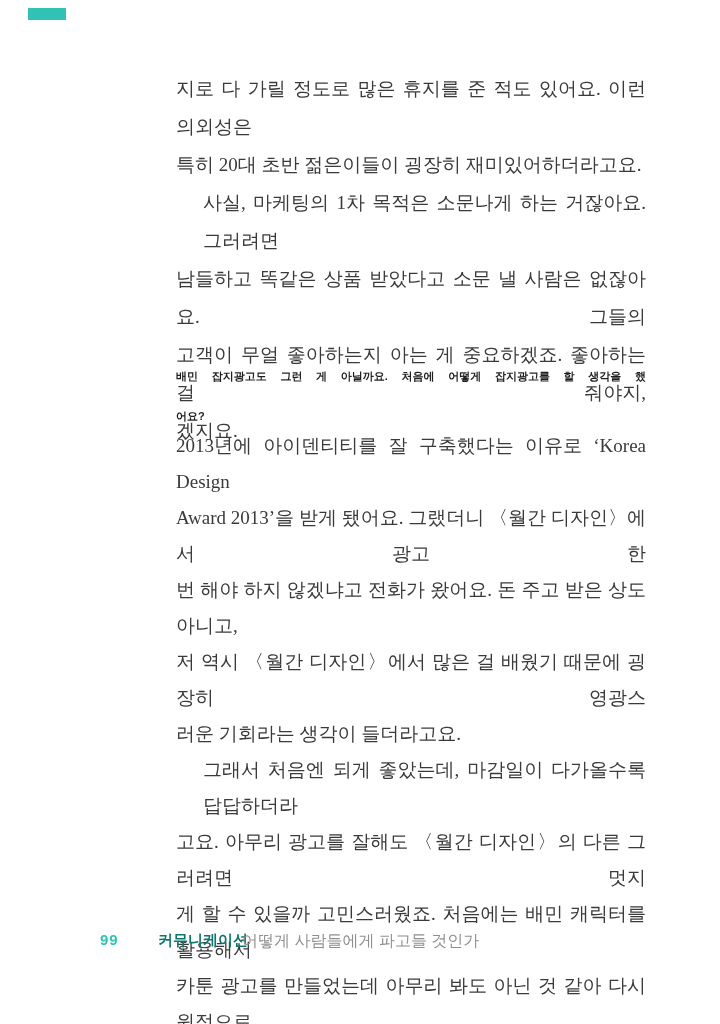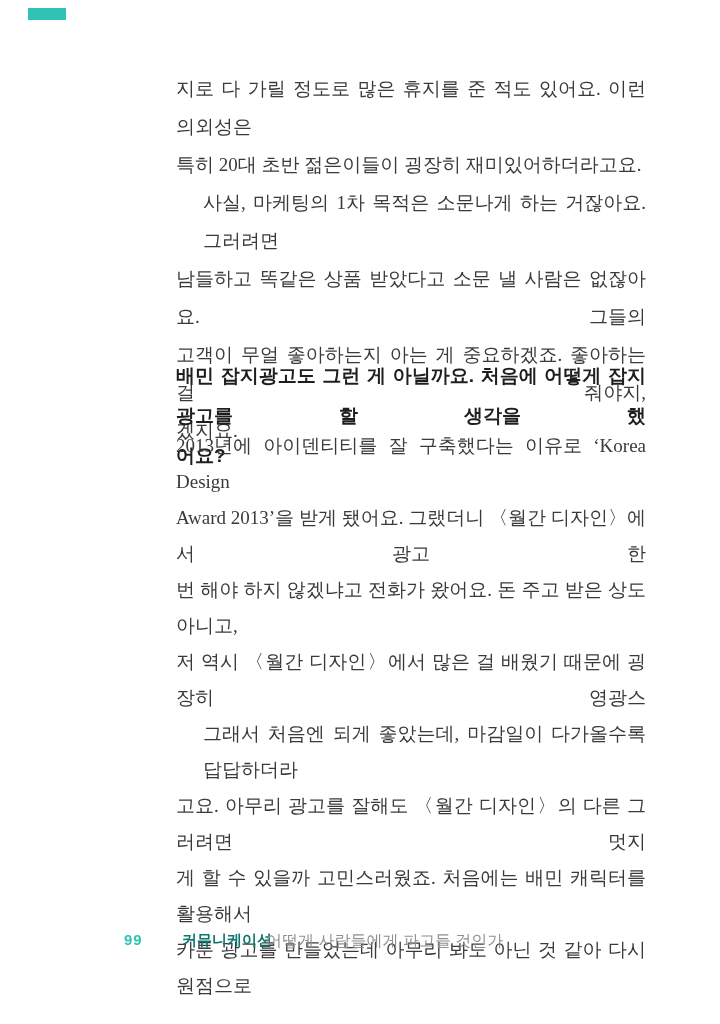--- a/index.html
+++ b/index.html
@@ -33,21 +33,21 @@
   .answer {
     top: 428px;
     font-size: 19px;
     line-height: 36px;
   }
   .question {
     top: 356px;
     font-family: "Liberation Sans", "DejaVu Sans", sans-serif;
     font-weight: bold;
     color: #1e1e1e;
-    font-size: 19px;
+    font-size: 11px;
     line-height: 40px;
   }
   .line {
     white-space: nowrap;
     text-align: left;
   }
   .line.j {
     white-space: normal;
     text-align: justify;
     text-align-last: justify;
@@ -55,21 +55,20 @@
   .line.indent { padding-left: 27px; }
   .footer {
     position: absolute;
     top: 930px;
     left: 0;
     width: 600px;
     height: 22px;
     font-family: "Liberation Sans", "DejaVu Sans", sans-serif;
     font-size: 15px;
     line-height: 20px;
-    margin-left: 24px;
   }
   .footer .pnum {
     position: absolute;
     left: 100px;
     top: 0;
     font-weight: bold;
     color: #30c2b4;
     letter-spacing: 1px;
   }
   .footer .chapter {
@@ -106,20 +105,21 @@
   <section class="para question">
     <div class="line j">배민 잡지광고도 그런 게 아닐까요. 처음에 어떻게 잡지광고를 할 생각을 했</div>
     <div class="line">어요?</div>
   </section>
 
   <section class="para answer">
     <div class="line j">2013년에 아이덴티티를 잘 구축했다는 이유로 ‘Korea Design</div>
     <div class="line j">Award 2013’을 받게 됐어요. 그랬더니 〈월간 디자인〉에서 광고 한</div>
     <div class="line j">번 해야 하지 않겠냐고 전화가 왔어요. 돈 주고 받은 상도 아니고,</div>
     <div class="line j">저 역시 〈월간 디자인〉에서 많은 걸 배웠기 때문에 굉장히 영광스</div>
+    <div class="line">러운 기회라는 생각이 들더라고요.</div>
     <div class="line j indent">그래서 처음엔 되게 좋았는데, 마감일이 다가올수록 답답하더라</div>
     <div class="line j">고요. 아무리 광고를 잘해도 〈월간 디자인〉의 다른 그러려면 멋지</div>
     <div class="line j">게 할 수 있을까 고민스러웠죠. 처음에는 배민 캐릭터를 활용해서</div>
     <div class="line j">카툰 광고를 만들었는데 아무리 봐도 아닌 것 같아 다시 원점으로</div>
 
   </section>
 
   <footer class="footer">
     <span class="pnum">99</span>
     <span class="chapter">커뮤니케이션</span>

